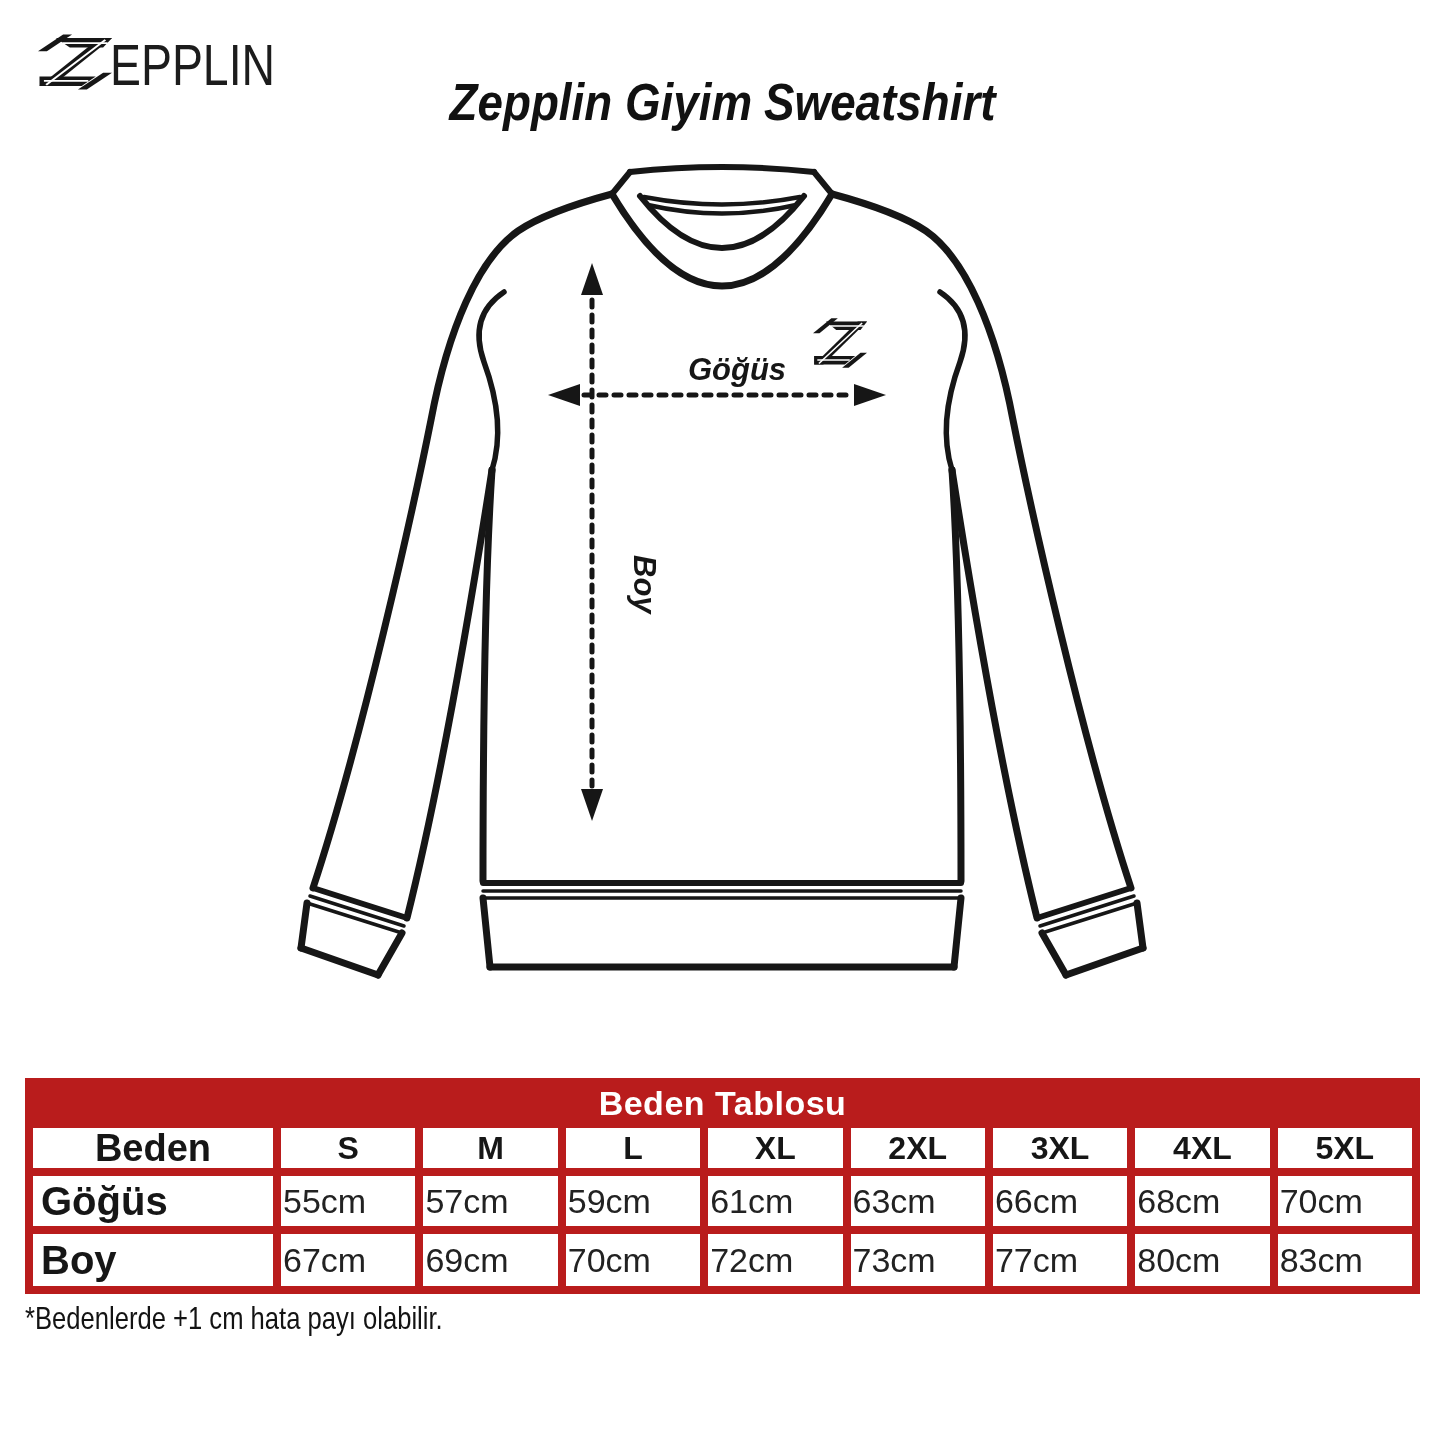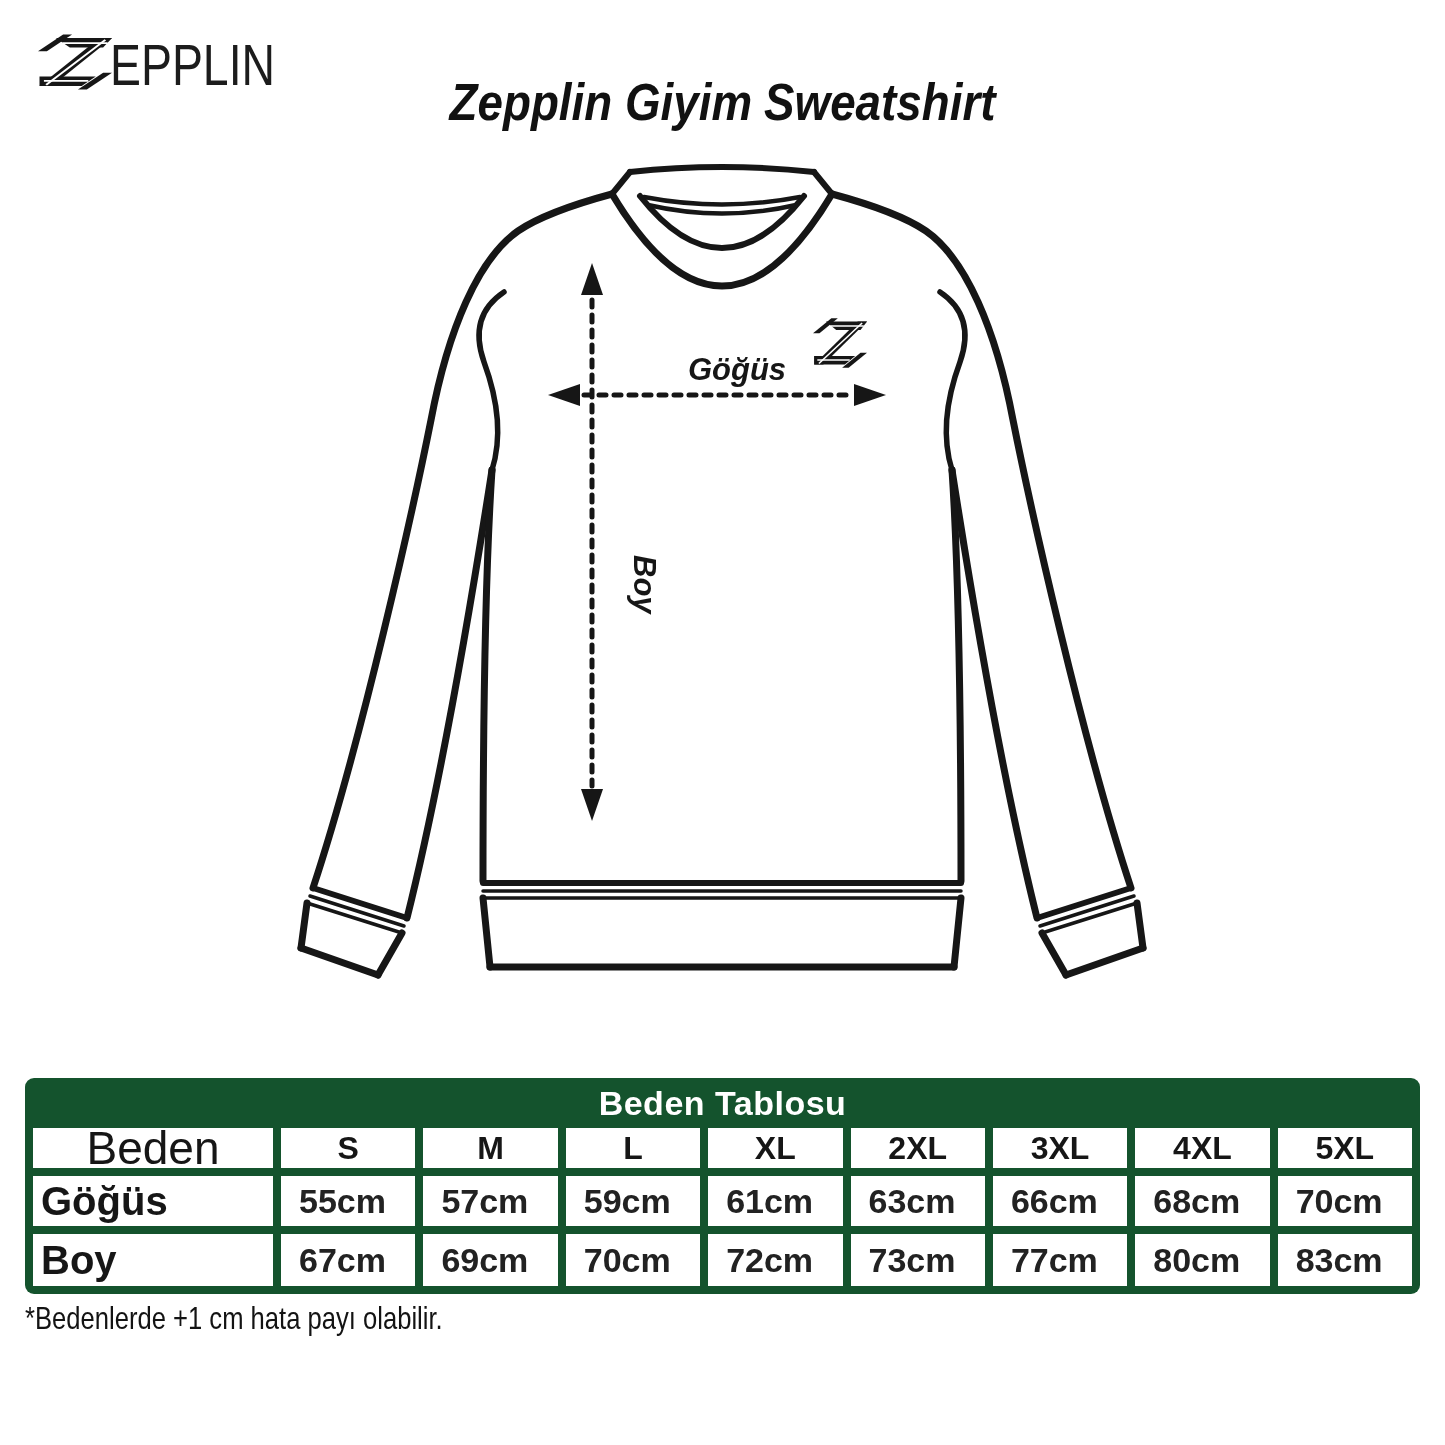--- a/index.html
+++ b/index.html
@@ -25,37 +25,37 @@
     white-space:nowrap;
   }
   .page-title .t-reg{font-weight:600;margin-right:0.26em;}
   .page-title .t-bold{font-weight:800;}
   
   .diagram-svg{position:absolute;left:0;top:0;}
   .sketch{stroke:#161616;fill:none;stroke-linecap:round;stroke-linejoin:round;}
   
   .size-table{
     position:absolute;left:25px;top:1078px;width:1395px;box-sizing:border-box;
-    background:#14532d;padding:8px;border-radius:9px;
+    background:#b91c1c;padding:8px;
   }
   .size-table-title{
     height:34px;line-height:34px;text-align:center;color:#ffffff;
     font-size:34px;font-weight:700;margin-bottom:8px;letter-spacing:0.5px;
   }
   .size-grid{
     display:grid;
     grid-template-columns:240px repeat(8,1fr);
     grid-template-rows:40px 50px 52px;
     gap:8px;
   }
   .cell{background:#ffffff;display:flex;align-items:center;overflow:hidden;}
   .cell.head{justify-content:center;font-weight:700;font-size:32px;}
-  .cell.head-first{justify-content:center;font-weight:400;font-size:46px;}
+  .cell.head-first{justify-content:center;font-weight:700;font-size:38px;}
   .cell.rowlabel{font-weight:700;font-size:40px;padding-left:8px;}
-  .cell.val{font-weight:700;font-size:34px;padding-left:18px;color:#222;}
+  .cell.val{font-weight:400;font-size:34px;padding-left:2px;color:#222;}
   
   .footnote{
     position:absolute;left:25px;top:1300px;font-size:32px;color:#131313;
     transform:scaleX(0.80);transform-origin:0 50%;white-space:nowrap;
   }
 </style>
 </head>
 <body>
 
 <svg width="0" height="0" style="position:absolute" aria-hidden="true">

